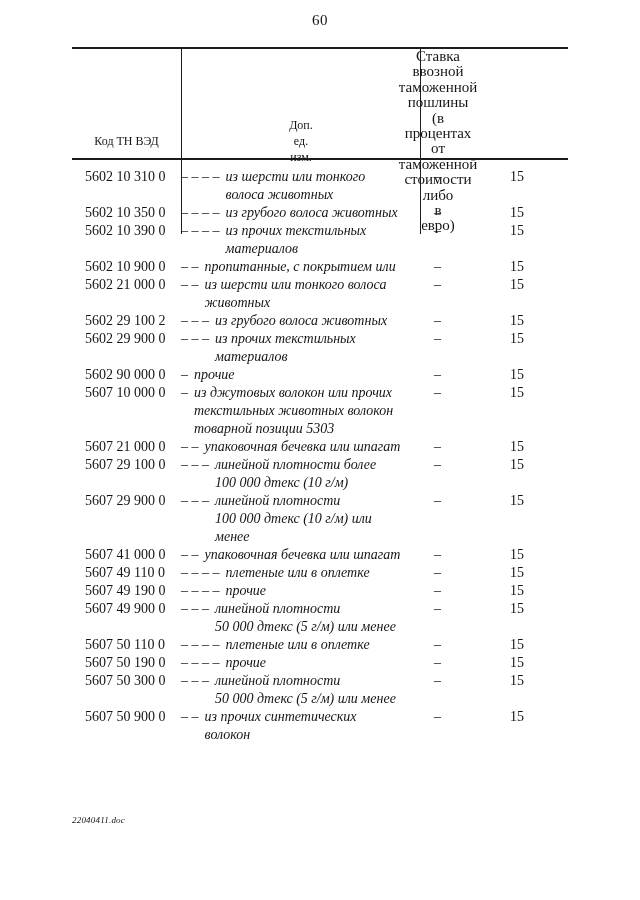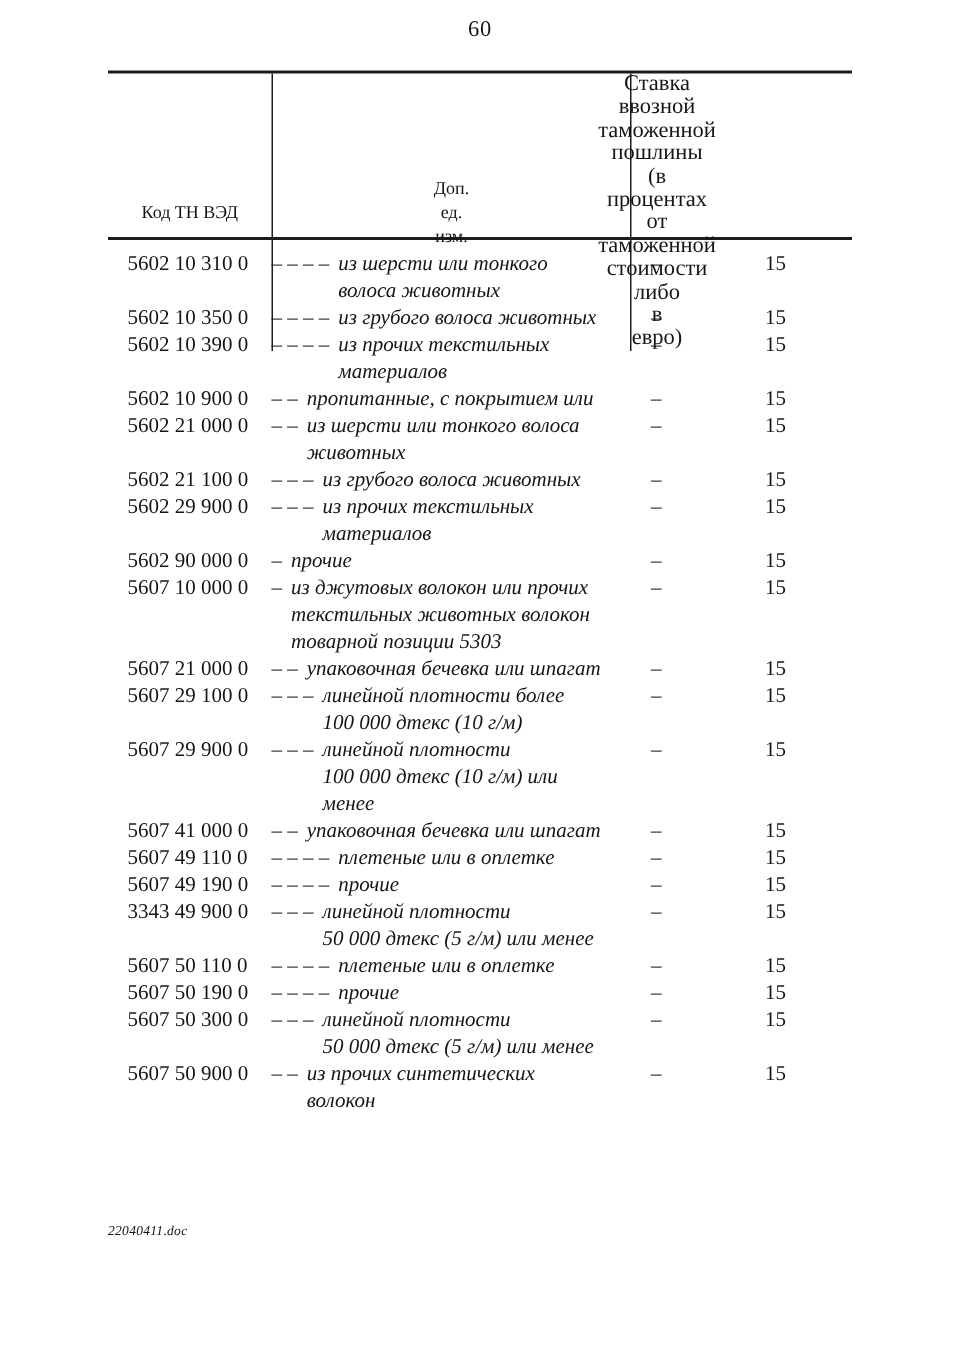--- a/index.html
+++ b/index.html
@@ -153,21 +153,21 @@
             <span class="dashes">– –</span>
             <span class="name-lines">
               <div>из шерсти или тонкого волоса</div>
               <div>животных</div>
             </span>
           </div>
           <div class="td-unit">–</div>
           <div class="td-rate">15</div>
         </div>
         <div class="trow">
-          <div class="td-code">5602 21 100 0</div>
+          <div class="td-code">5602 29 100 2</div>
           <div class="td-name">
             <span class="dashes">– – –</span>
             <span class="name-lines">
               <div>из грубого волоса животных</div>
             </span>
           </div>
           <div class="td-unit">–</div>
           <div class="td-rate">15</div>
         </div>
         <div class="trow">
@@ -269,21 +269,21 @@
           <div class="td-name">
             <span class="dashes">– – – –</span>
             <span class="name-lines">
               <div>прочие</div>
             </span>
           </div>
           <div class="td-unit">–</div>
           <div class="td-rate">15</div>
         </div>
         <div class="trow">
-          <div class="td-code">3343 49 900 0</div>
+          <div class="td-code">5607 49 900 0</div>
           <div class="td-name">
             <span class="dashes">– – –</span>
             <span class="name-lines">
               <div>линейной плотности</div>
               <div>50 000 дтекс (5 г/м) или менее</div>
             </span>
           </div>
           <div class="td-unit">–</div>
           <div class="td-rate">15</div>
         </div>

